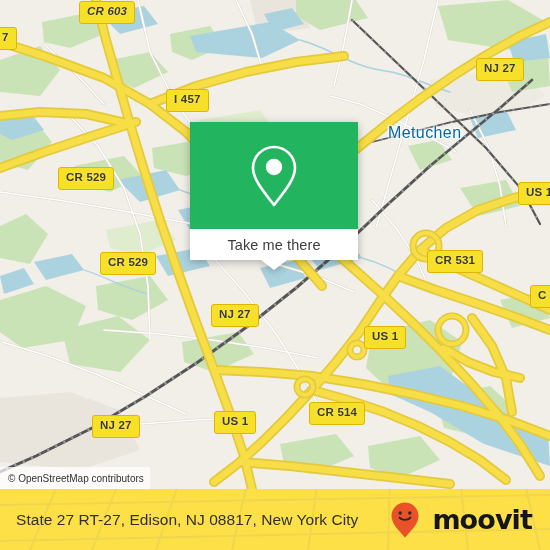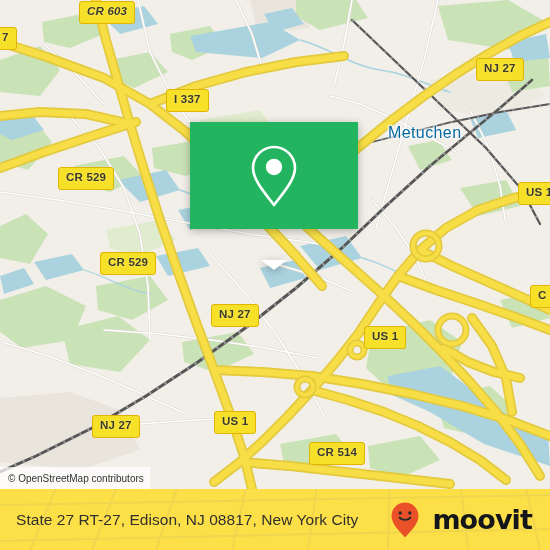--- a/index.html
+++ b/index.html
@@ -346,40 +346,44 @@
           <circle cx="452" cy="330" r="14" fill="none"></circle>
           <circle cx="305" cy="387" r="8" fill="none"></circle>
           <circle cx="357" cy="350" r="7" fill="none"></circle>
         </g>
     </svg>
 
     <div class="place-label" style="left:388px; top:124px;">Metuchen</div>
 
     <div class="shield" style="left:-6px;  top:27px;">7</div>
     <div class="shield" style="left:79px;  top:1px;font-style:italic;">CR 603</div>
-    <div class="shield" style="left:166px; top:89px;">I 337</div>
+    <div class="shield" style="left:166px; top:89px;">I 457</div>
     <div class="shield" style="left:476px; top:58px;">NJ 27</div>
     <div class="shield" style="left:58px; top:167px;">CR 529</div>
     <div class="shield" style="left:518px; top:182px;">US 1</div>
     <div class="shield" style="left:100px; top:252px;">CR 529</div>
+    <div class="shield" style="left:427px; top:250px;">CR 531</div>
     <div class="shield" style="left:530px; top:285px;">C</div>
     <div class="shield" style="left:211px; top:304px;">NJ 27</div>
     <div class="shield" style="left:364px; top:326px;">US 1</div>
     <div class="shield" style="left:92px;  top:415px;">NJ 27</div>
     <div class="shield" style="left:214px; top:411px;">US 1</div>
-    <div class="shield" style="left:309px; top:402px;margin-top:40px;">CR 514</div>
+    <div class="shield" style="left:309px; top:402px;">CR 514</div>
 
     <div id="popup">
       <div id="popup-header">
         <span id="popup-pin-icon">
           <svg width="54" height="66" viewBox="0 0 54 66">
             <path d="M27 4 C15.4 4 6 13.4 6 25 C6 36 16 48 27 62 C38 48 48 36 48 25 C48 13.4 38.6 4 27 4 Z" fill="none" stroke="#ffffff" stroke-width="2.6" stroke-linejoin="round"></path>
             <circle cx="27" cy="24" r="8.2" fill="#ffffff"></circle>
           </svg>
         </span>
+      </div>
+      <div id="popup-footer">
+        <span id="popup-footer-label">Take me there</span>
       </div>
       <div id="popup-tail"></div>
     </div>
 
     <div id="attribution">
       <span>© OpenStreetMap contributors</span>
     </div>
   </div>
 
   <div id="bottom-bar">

